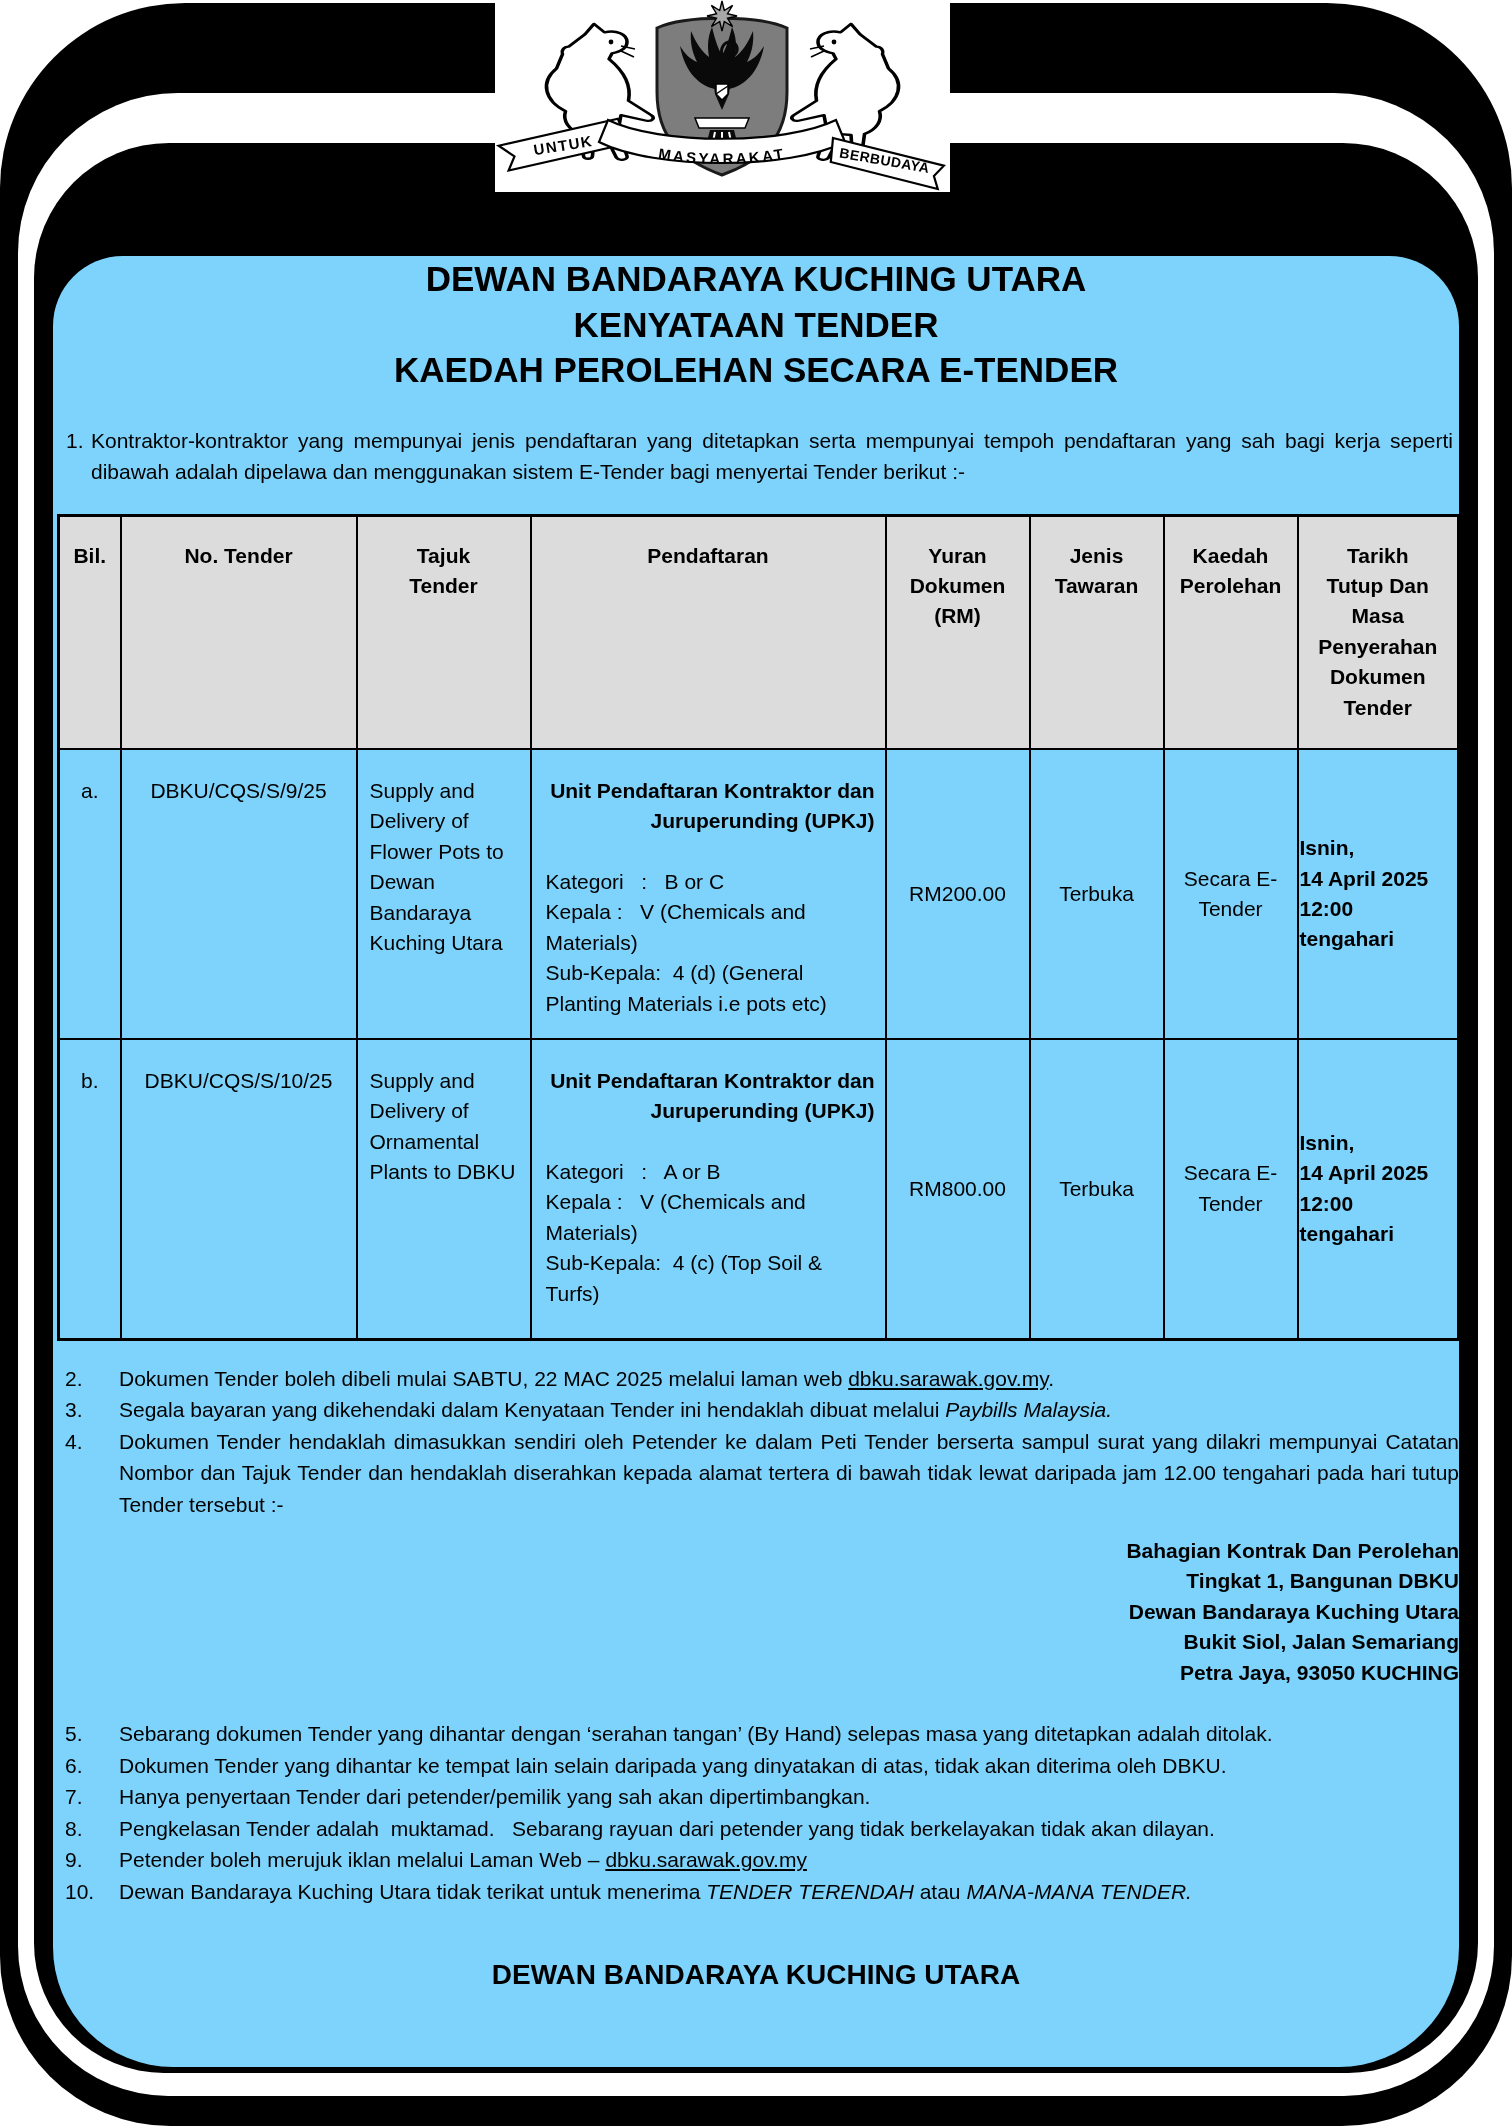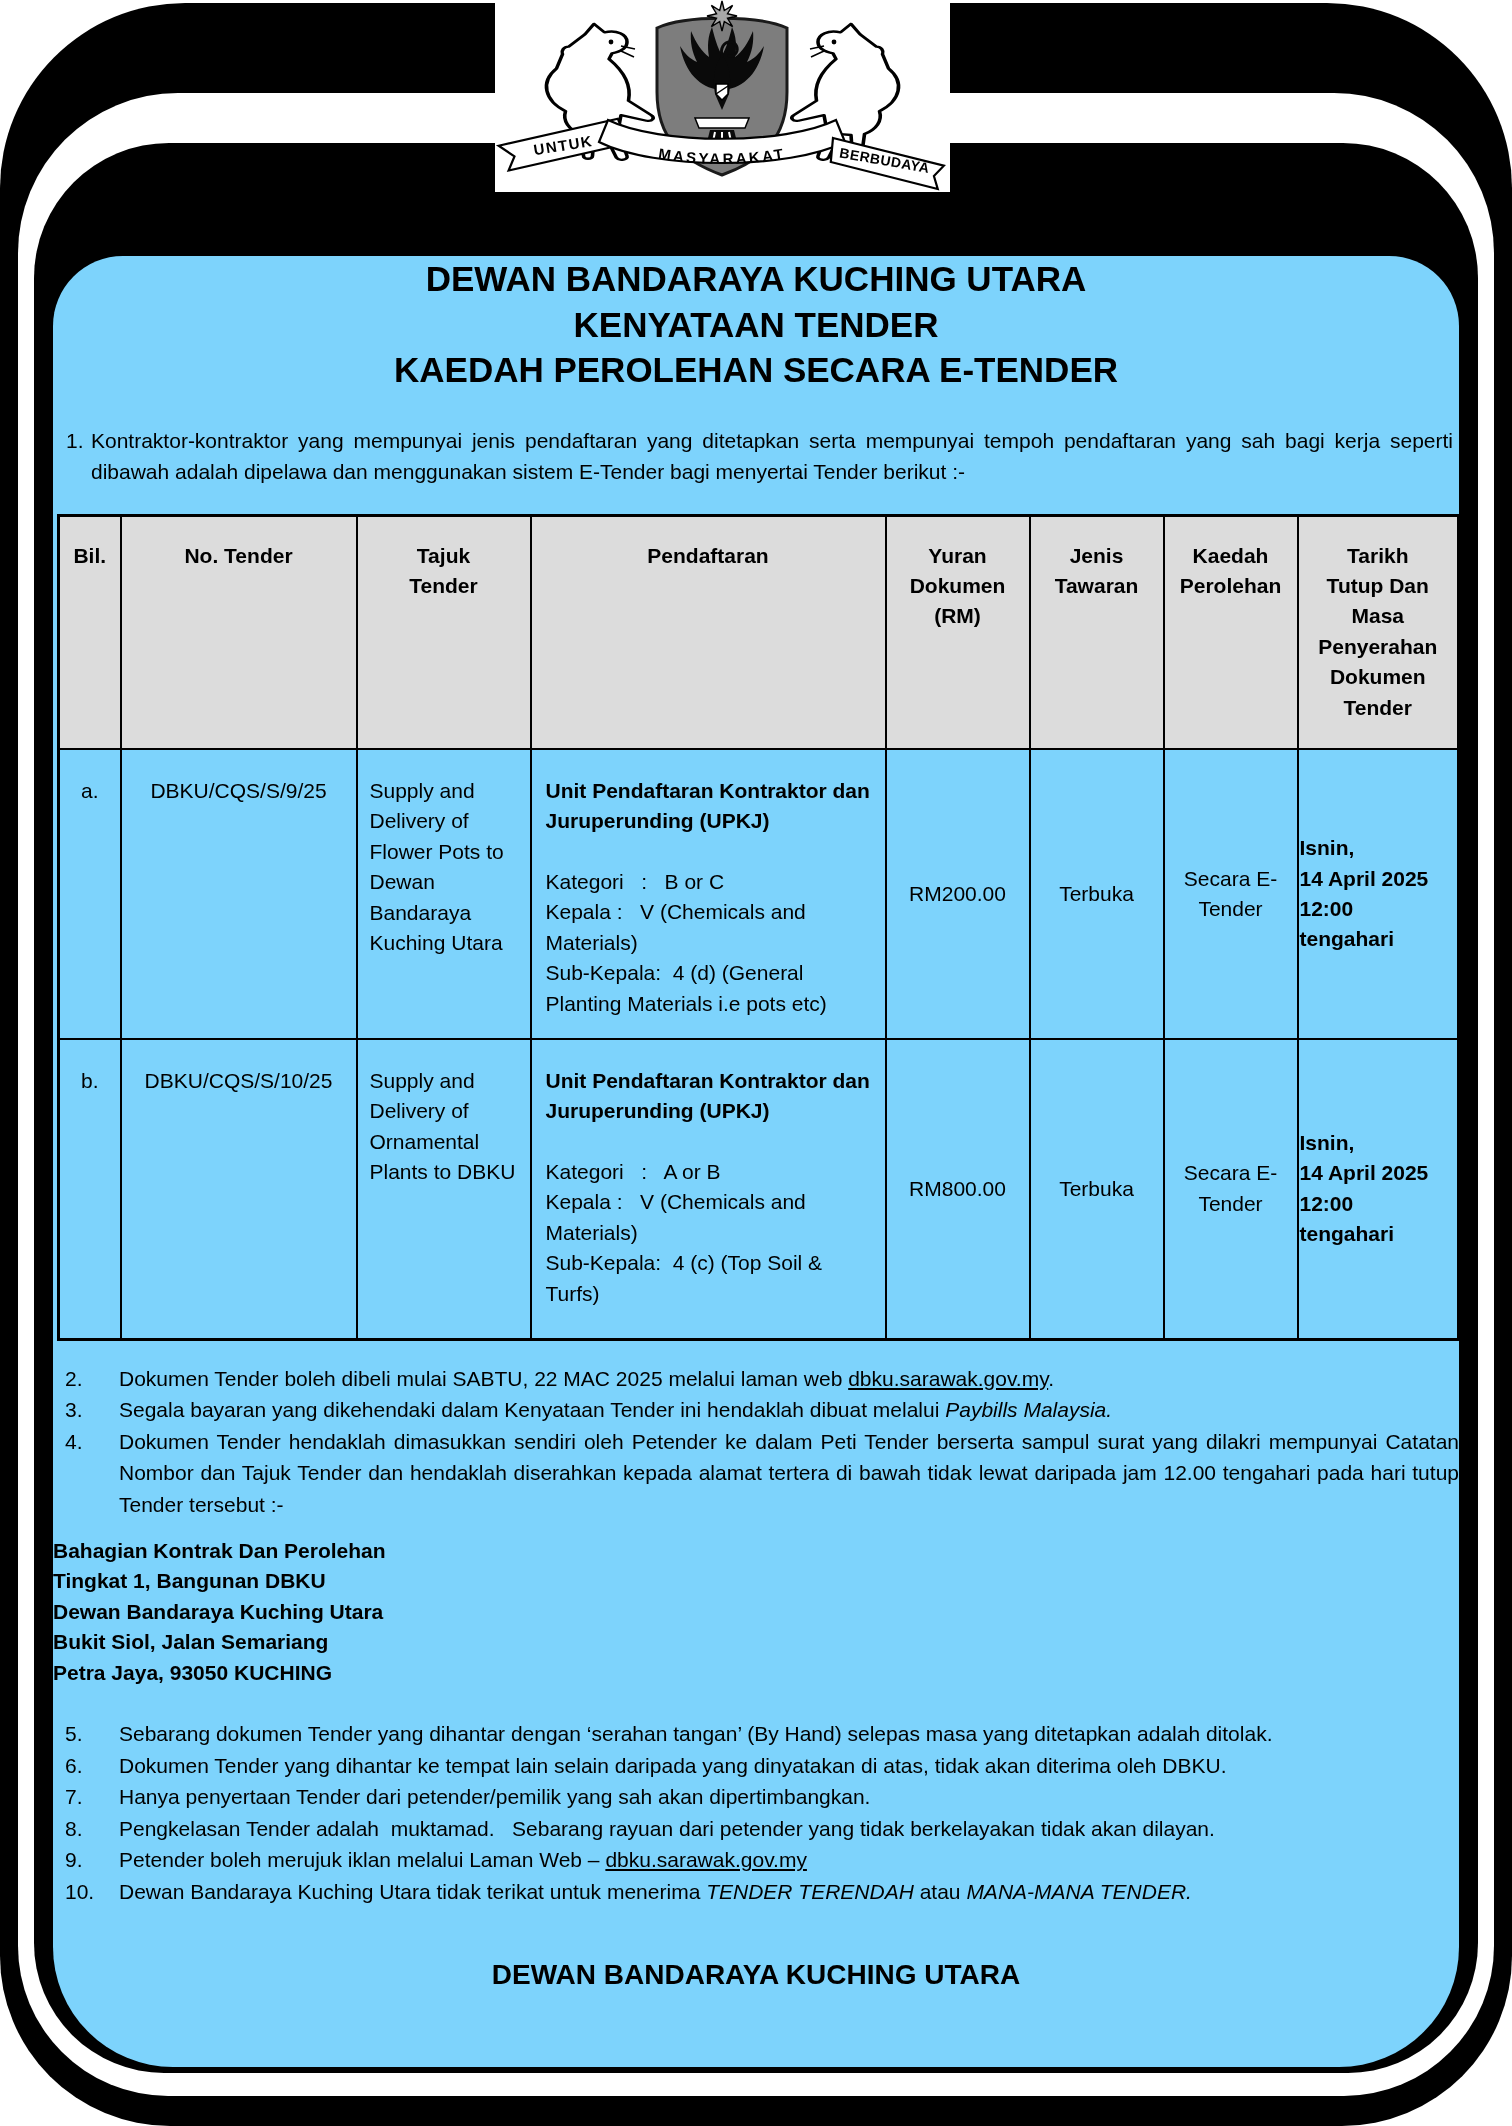--- a/index.html
+++ b/index.html
@@ -32,26 +32,26 @@
       border:3px solid #000;table-layout:fixed;}
   table.tender th,table.tender td{border:2px solid #000;box-sizing:border-box;}
   thead tr{height:234px;margin-left:23px;}
   thead th{background:#dcdcdc;font-weight:bold;white-space:pre-line;vertical-align:top;
       padding-top:24px;text-align:center;line-height:1.45;}
   tbody td{line-height:1.45;}
   tr.row-a{height:290px;} tr.row-b{height:300px;}
   .c-bil,.c-no{text-align:center;vertical-align:top;padding-top:26px;}
   .c-tajuk{vertical-align:top;padding:26px 12px 0 12px;}
   .c-pend{vertical-align:top;padding:26px 10px 0 14px;}
-  .pend-title{font-weight:bold;margin-bottom:30px;}
+  .pend-title{font-weight:bold;margin-bottom:30px;text-align:right;}
   .pend-detail{white-space:pre-wrap;}
   .c-yuran,.c-jenis,.c-kaedah{text-align:center;vertical-align:middle;}
   .c-tarikh{text-align:left;vertical-align:middle;font-weight:bold;white-space:pre-line;line-height:1.45;}
   .notes-a{margin-top:22px;}
-  .address{margin-top:16px;text-align:left;font-weight:bold;font-size:21px;line-height:1.45;white-space:pre-line;}
+  .address{margin-top:16px;text-align:right;font-weight:bold;font-size:21px;line-height:1.45;white-space:pre-line;}
   .notes-b{margin-top:30px;}
   .footer{margin-top:52px;text-align:center;font-weight:bold;font-size:28px;}
 </style>
 </head>
 <body>
 
 <div class="page">
 
   <div class="frame-outer">
     <div class="frame-white">

